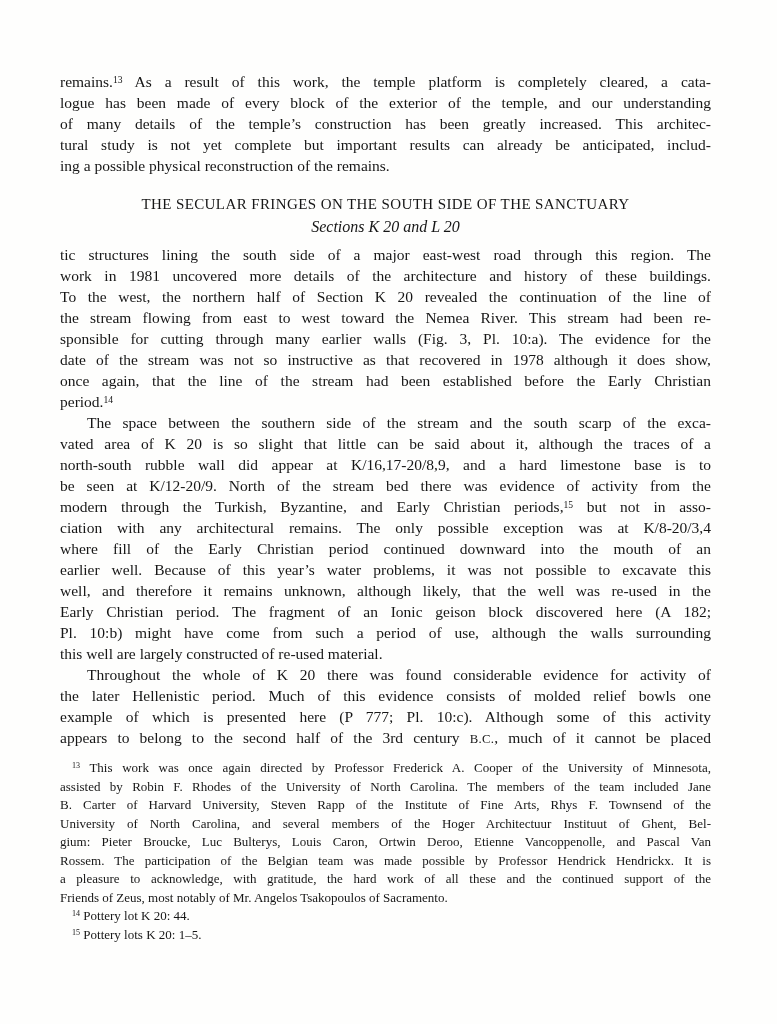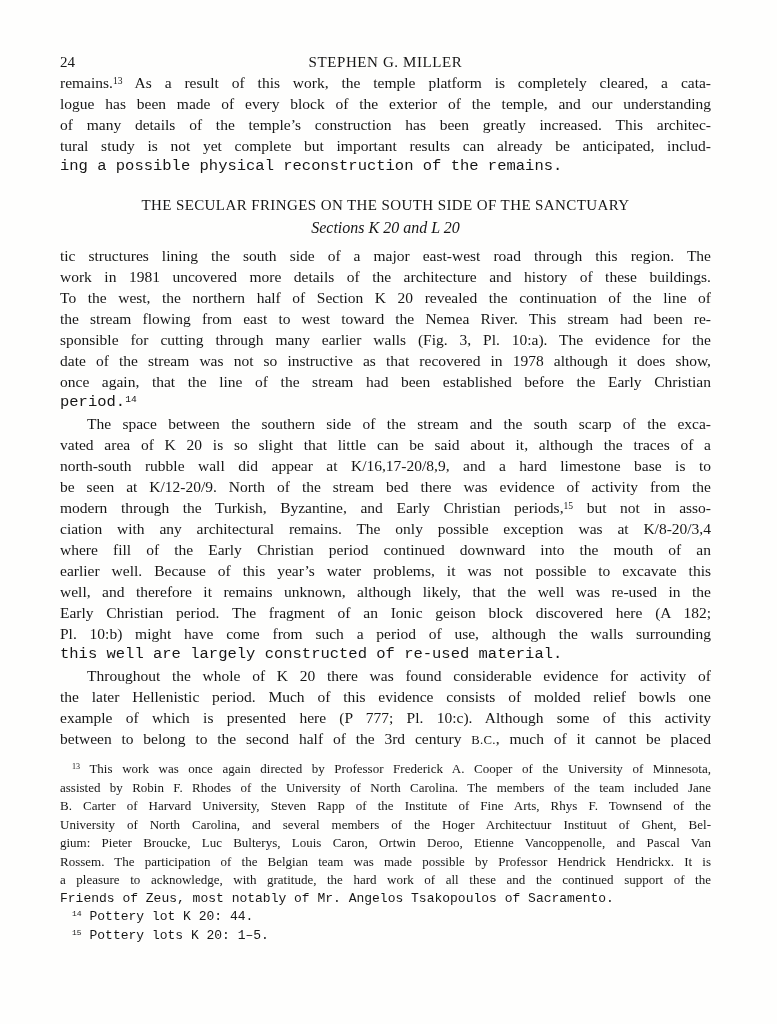--- a/index.html
+++ b/index.html
@@ -25,23 +25,23 @@
     text-align: center;
     letter-spacing: 0.6px;
   }
   .bodytext { font-size: 15.5px; }
   .bodytext .line { line-height: 21px; }
   .line {
     text-align: justify;
     text-align-last: justify;
     white-space: normal;
   }
-  .line.last { text-align-last: left; font-family: Liberation Mono, monospace; }
+  .line.last { text-align-last: left; }
   .bodytext .line.indent { text-indent: 27px; }
-  .para-first { }
+  .para-first { margin-top: 19px; }
   .section-heading {
     margin-top: 16px;
     font-size: 15px;
     line-height: 24px;
     text-align: center;
     letter-spacing: 0.4px;
   }
   .section-subheading {
     font-size: 16px;
     line-height: 22px;
@@ -60,24 +60,20 @@
     font-size: 13px;
   }
   .footnotes .line { line-height: 18.5px; }
   .footnotes .line.indent { text-indent: 12px; }
 </style>
 </head>
 <body>
 
 <div class="page">
 
-  <div class="running-header">
-    <span class="page-number">24</span>
-    <span class="running-head">STEPHEN G. MILLER</span>
-  </div>
 
   <div class="bodytext">
     <div class="para para-first">
         <div class="line"><span>remains.</span><sup>13</sup><span> As a result of this work, the temple platform is completely cleared, a cata-</span></div>
         <div class="line"><span>logue has been made of every block of the exterior of the temple, and our understanding</span></div>
         <div class="line"><span>of many details of the temple’s construction has been greatly increased. This architec-</span></div>
         <div class="line"><span>tural study is not yet complete but important results can already be anticipated, includ-</span></div>
         <div class="line last"><span>ing a possible physical reconstruction of the remains.</span></div>
       </div>
 
@@ -105,21 +101,21 @@
         <div class="line"><span>earlier well. Because of this year’s water problems, it was not possible to excavate this</span></div>
         <div class="line"><span>well, and therefore it remains unknown, although likely, that the well was re-used in the</span></div>
         <div class="line"><span>Early Christian period. The fragment of an Ionic geison block discovered here (A 182;</span></div>
         <div class="line"><span>Pl. 10:b) might have come from such a period of use, although the walls surrounding</span></div>
         <div class="line last"><span>this well are largely constructed of re-used material.</span></div>
       </div>
     <div class="para">
         <div class="line indent"><span>Throughout the whole of K 20 there was found considerable evidence for activity of</span></div>
         <div class="line"><span>the later Hellenistic period. Much of this evidence consists of molded relief bowls one</span></div>
         <div class="line"><span>example of which is presented here (P 777; Pl. 10:c). Although some of this activity</span></div>
-        <div class="line"><span>between to belong to the second half of the 3rd century </span><span class="sc">B.C.</span><span>, much of it cannot be placed</span></div>
+        <div class="line"><span>appears to belong to the second half of the 3rd century </span><span class="sc">B.C.</span><span>, much of it cannot be placed</span></div>
       </div>
   </div>
 
   <div class="footnotes">
     <div class="para">
         <div class="line indent"><sup>13</sup><span> This work was once again directed by Professor Frederick A. Cooper of the University of Minnesota,</span></div>
         <div class="line"><span>assisted by Robin F. Rhodes of the University of North Carolina. The members of the team included Jane</span></div>
         <div class="line"><span>B. Carter of Harvard University, Steven Rapp of the Institute of Fine Arts, Rhys F. Townsend of the</span></div>
         <div class="line"><span>University of North Carolina, and several members of the Hoger Architectuur Instituut of Ghent, Bel-</span></div>
         <div class="line"><span>gium: Pieter Broucke, Luc Bulterys, Louis Caron, Ortwin Deroo, Etienne Vancoppenolle, and Pascal Van</span></div>

